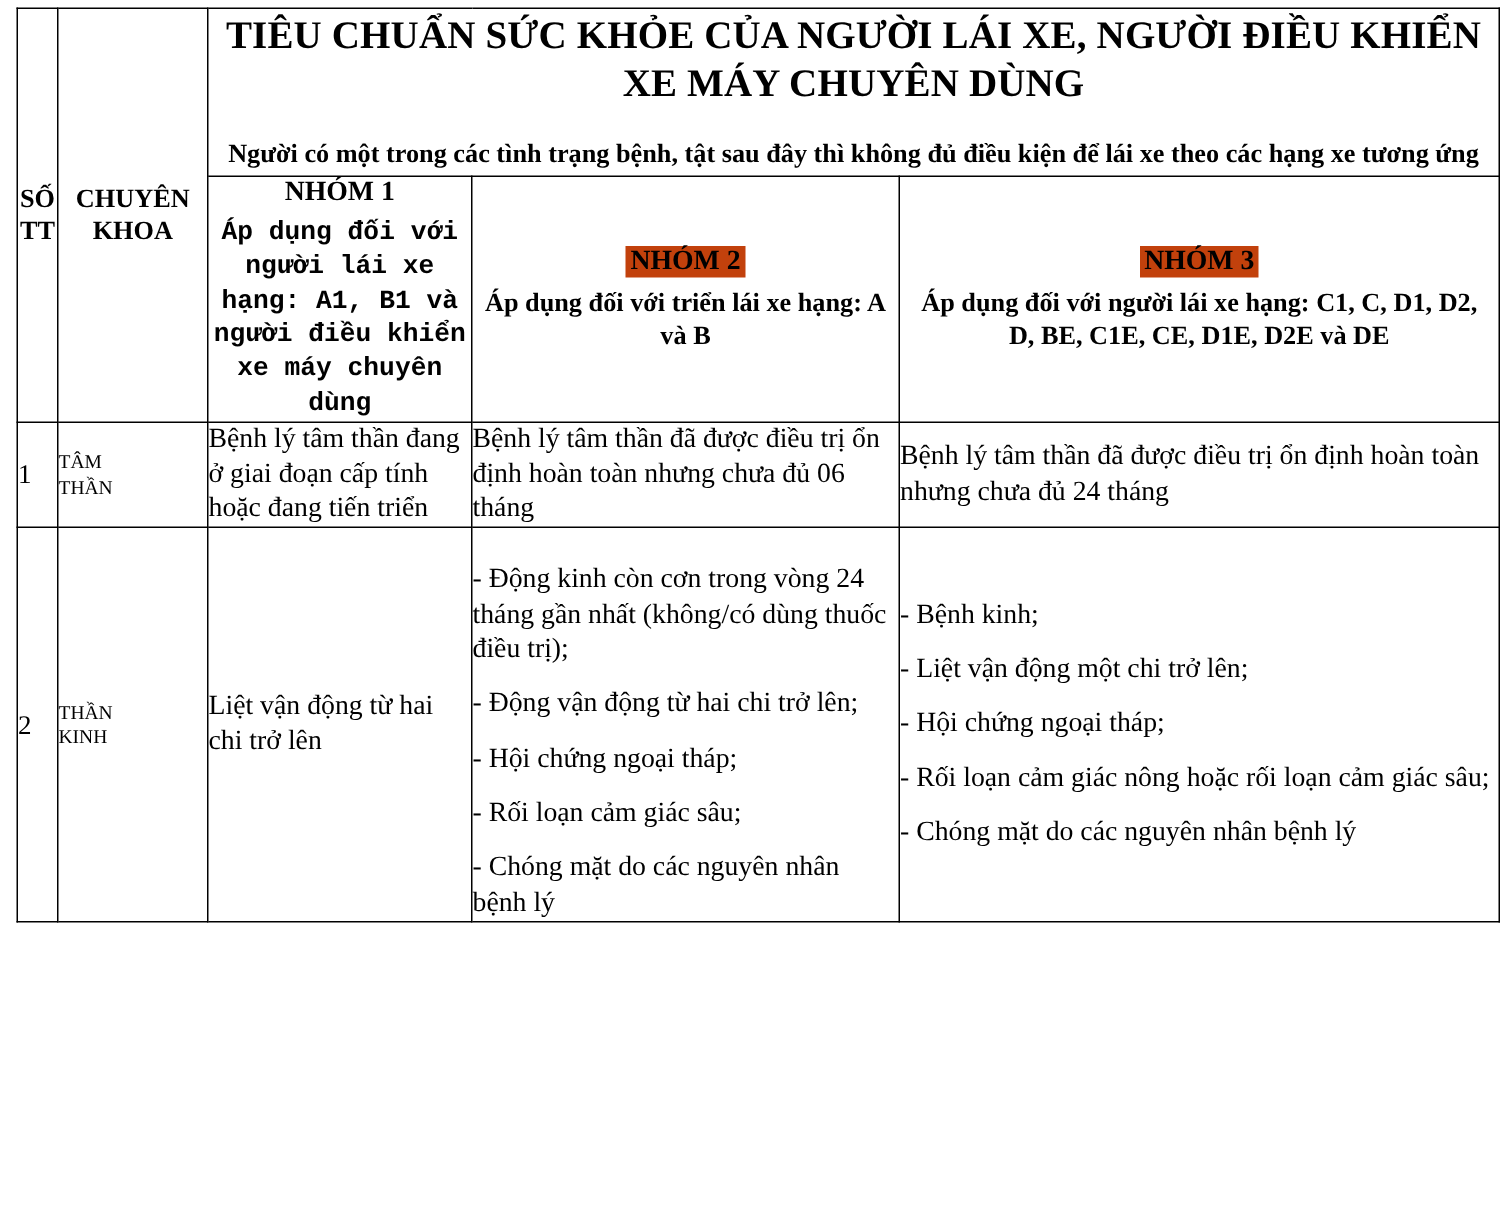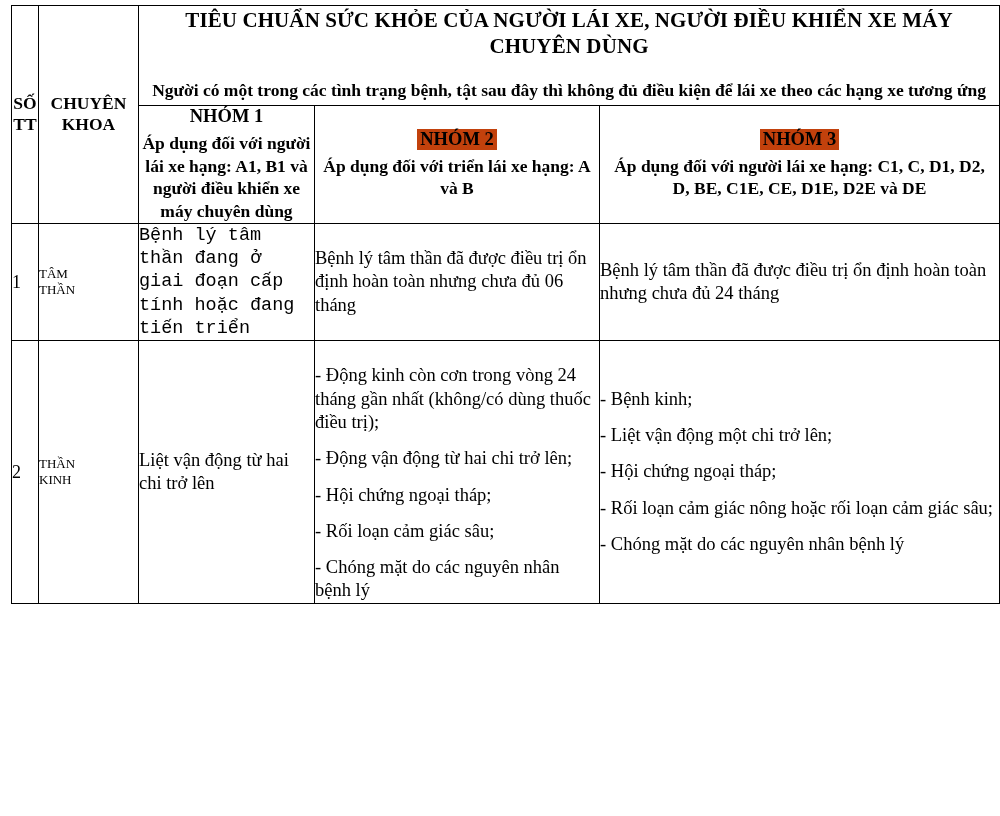--- a/index.html
+++ b/index.html
@@ -48,21 +48,21 @@
   col.c-n2     { width: 285px; }
   col.c-n3     { width: 400px; }
 
   
   .banner-cell {
     padding: 6px 8px 10px 8px;
     text-align: center;
   }
   .banner-title {
     font-weight: bold;
-    font-size: 21px;
+    font-size: 26px;
     line-height: 1.22;
     letter-spacing: 0.1px;
     margin: 2px 0 0 0;
   }
   .banner-sub {
     font-weight: bold;
     font-size: 17.5px;
     line-height: 1.35;
     margin: 20px 12px 2px 12px;
   }
@@ -92,21 +92,21 @@
   .group-name.hl {
     background: #c2410c;
     padding: 0 3px;
   }
   .group-desc {
     font-size: 17.5px;
     font-weight: bold;
     line-height: 1.3;
     margin-top: 2px;
   }
-  .n1-desc { padding: 0 2px; }
+  .n1-desc { padding: 0 2px; font-family: Liberation Mono, monospace; }
   .n2-desc { padding: 0 4px; }
   .n3-desc { padding: 0 6px; }
 
   
   .cell-tt {
     text-align: left;
     font-size: 18px;
     padding: 0 0 0 4px;
     vertical-align: middle;
   }
@@ -125,21 +125,21 @@
   }
   .cell-body.top { vertical-align: top; padding-top: 23px; }
 
   .bullets { margin: 0; padding: 0; list-style: none; }
   .bullets li {
     margin: 0 0 13px 0;
     line-height: 1.26;
   }
   .bullets li:last-child { margin-bottom: 0; }
 
-  .r1-n1 { font-size: 18.5px; line-height: 1.26; font-family: Liberation Mono, monospace; }
+  .r1-n1 { font-size: 18.5px; line-height: 1.26; }
 </style>
 </head>
 <body>
 
 <div class="sheet">
   <table class="health-table">
     <colgroup>
       <col class="c-tt">
       <col class="c-khoa">
       <col class="c-n1">

